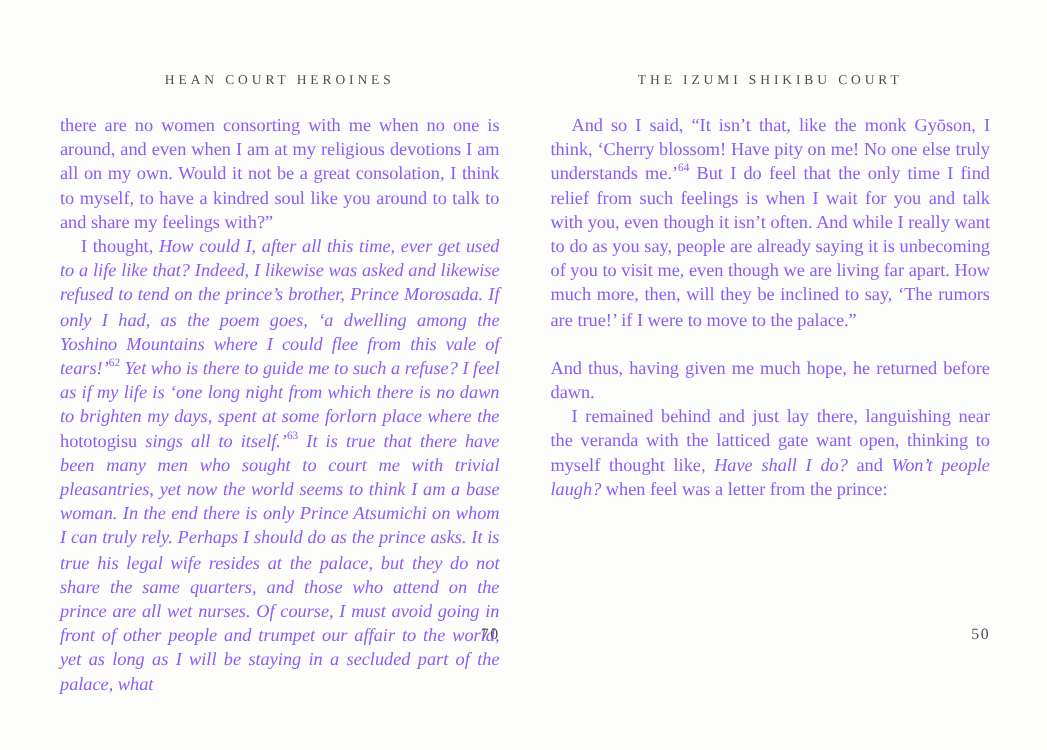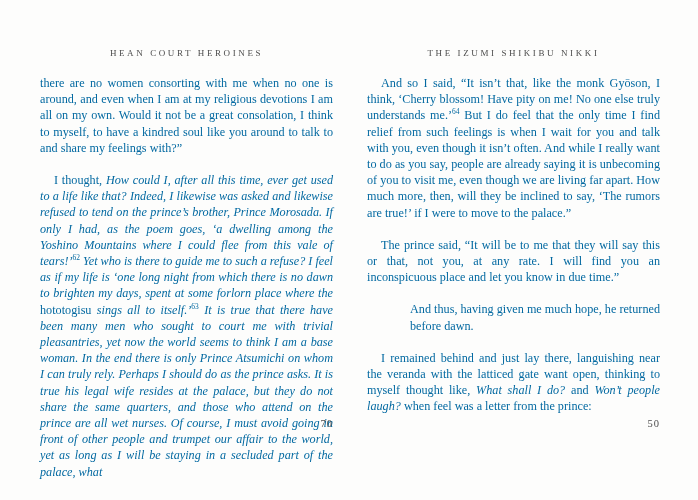--- a/index.html
+++ b/index.html
@@ -30,25 +30,25 @@
     font-size: 9px;
     letter-spacing: 2.6px;
     color: #4c4c4c;
     margin-bottom: 17px;
     white-space: nowrap;
   }
   .body-text {
     font-size: 12.2px;
     line-height: 16.2px;
     text-align: justify;
-    color: #0369a1;
+    color: #8b5cf6;
   }
   .body-text p { margin: 0; }
-  .body-text p.indent { text-indent: 14px; margin-top: 16px; }
-  .body-text p.spacer { margin-top: 16px; margin-left: 43px; }
+  .body-text p.indent { text-indent: 14px; }
+  .body-text p.spacer { margin-top: 16px; }
   .body-text sup {
     font-size: 7.5px;
     line-height: 0;
     vertical-align: super;
   }
   .folio {
     position: absolute;
     top: 370px;
     left: 0;
     right: 0;
@@ -66,23 +66,22 @@
   <section class="page left">
     <div class="running-head">HEAN COURT HEROINES</div>
     <div class="body-text" id="left-paragraphs">
         <p><span>there are no women consorting with me when no one is around, and even when I am at my religious devotions I am all on my own. Would it not be a great consolation, I think to myself, to have a kindred soul like you around to talk to and share my feelings with?”</span></p>
         <p class="indent"><span>I thought, </span><i>How could I, after all this time, ever get used to a life like that? Indeed, I likewise was asked and likewise refused to tend on the prince’s brother, Prince Morosada. If only I had, as the poem goes, ‘a dwelling among the Yoshino Mountains where I could flee from this vale of tears!’</i><sup>62</sup><i> Yet who is there to guide me to such a refuse? I feel as if my life is ‘one long night from which there is no dawn to brighten my days, spent at some forlorn place where the </i><span>hototogisu</span><i> sings all to itself.’</i><sup>63</sup><i> It is true that there have been many men who sought to court me with trivial pleasantries, yet now the world seems to think I am a base woman. In the end there is only Prince Atsumichi on whom I can truly rely. Perhaps I should do as the prince asks. It is true his legal wife resides at the palace, but they do not share the same quarters, and those who attend on the prince are all wet nurses. Of course, I must avoid going in front of other people and trumpet our affair to the world, yet as long as I will be staying in a secluded part of the palace, what</i></p>
       </div>
     <div class="folio">70</div>
   </section>
 
   <section class="page right">
-    <div class="running-head">THE IZUMI SHIKIBU NIKKI</div>
+    <div class="running-head">THE IZUMI SHIKIBU COURT</div>
     <div class="body-text" id="right-paragraphs">
         <p class="indent"><span>And so I said, “It isn’t that, like the monk Gyōson, I think, ‘Cherry blossom! Have pity on me! No one else truly understands me.’</span><sup>64</sup><span> But I do feel that the only time I find relief from such feelings is when I wait for you and talk with you, even though it isn’t often. And while I really want to do as you say, people are already saying it is unbecoming of you to visit me, even though we are living far apart. How much more, then, will they be inclined to say, ‘The rumors are true!’ if I were to move to the palace.”</span></p>
-        <p class="indent"><span>The prince said, “It will be to me that they will say this or that, not you, at any rate. I will find you an inconspicuous place and let you know in due time.”</span></p>
         <p class="spacer"><span>And thus, having given me much hope, he returned before dawn.</span></p>
-        <p class="indent"><span>I remained behind and just lay there, languishing near the veranda with the latticed gate want open, thinking to myself thought like, </span><i>What shall I do?</i><span> and </span><i>Won’t people laugh?</i><span> when feel was a letter from the prince:</span></p>
+        <p class="indent"><span>I remained behind and just lay there, languishing near the veranda with the latticed gate want open, thinking to myself thought like, </span><i>Have shall I do?</i><span> and </span><i>Won’t people laugh?</i><span> when feel was a letter from the prince:</span></p>
       </div>
     <div class="folio">50</div>
   </section>
 
 </div>
 
 </body></html>

